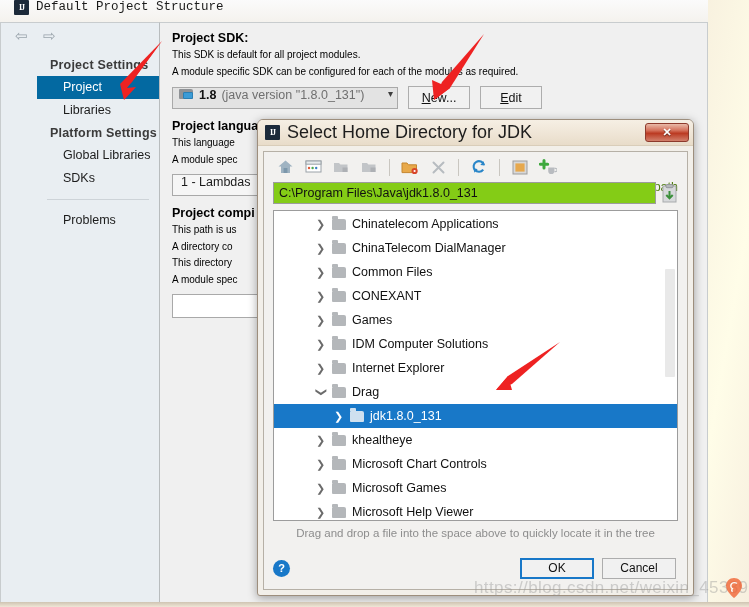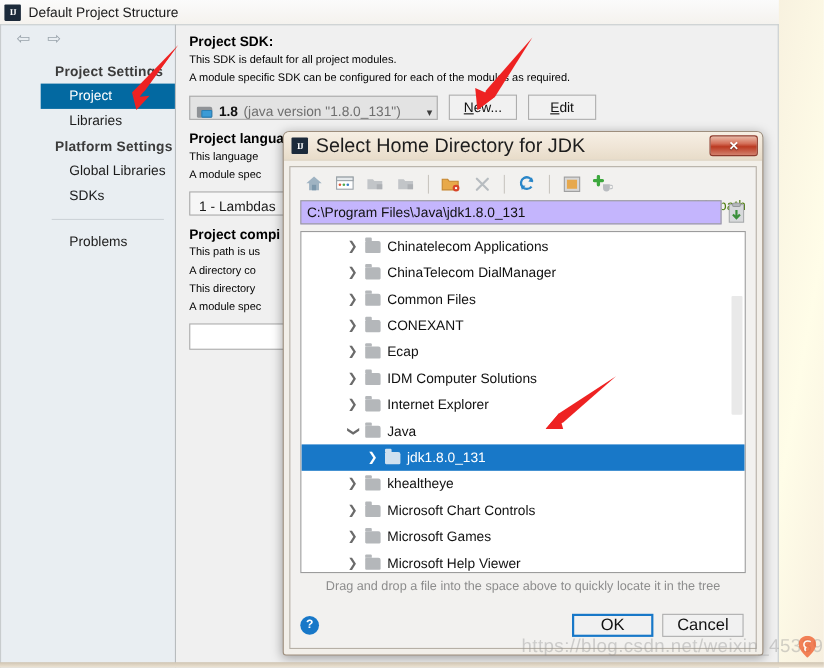--- a/index.html
+++ b/index.html
@@ -21,23 +21,24 @@
   }
 
   
   #project-structure-window {
     position: absolute; left: 0; top: 0; width: 708px; height: 607px;
     background: #f0f0f0;
     display: flex; flex-direction: column;
   }
   #ps-titlebar {
     height: 22px; flex: 0 0 22px;
-    display: flex; align-items: center;
-    padding-left: 4px;
+    display: flex; 
+    padding-left: 14px;
     background: linear-gradient(180deg,rgba(255,255,255,.72),rgba(248,244,236,.55));
+    font-family: Liberation Mono, monospace;
   }
   #ps-titlebar .idea-logo {
     width: 15px; height: 15px; flex: 0 0 15px; margin-right: 7px;
     background: #1c2a3a; color: #fff; position: relative;
     border-radius: 1px;
   }
   #ps-titlebar .idea-logo::after {
     content: "IJ"; position: absolute; left: 0; right: 0; top: 0;
     font-size: 8px; line-height: 15px; text-align: center;
     font-family: "Liberation Serif", serif; font-weight: bold; letter-spacing: -1px;
@@ -75,21 +76,21 @@
     border-bottom: 1px solid #c8ccce;
     padding: 8px 12px 0 12px; overflow: hidden;
   }
   .sec-title { font-weight: bold; font-size: 12.5px; color: #000; margin-bottom: 2px; }
   .sec-line { font-size: 10px; color: #000; line-height: 16.5px; white-space: nowrap; }
   .sec-block { margin-bottom: 10px; }
   .row-controls { display: flex; align-items: center; gap: 10px; margin-top: 6px; }
 
   .combo {
     height: 22px; border: 1px solid #a9a9a9; background: #e8e8e8;
-    display: flex; align-items: flex-end; padding: 0 4px 0 6px; gap: 5px;
+    display: flex; align-items: flex-start; padding: 0 4px 0 6px; gap: 5px;
     font-size: 12.5px; color: #2b2b2b; min-width: 0;
   }
   .combo.sdk { width: 226px; background: #e3e3e3; }
   .combo.lang { width: 228px; background: #f6f6f6; color: #1a1a1a; padding-left: 8px; }
   .combo .caret { margin-left: auto; color: #3d3d3d; font-size: 10px; }
   .combo .jdk-ver { font-weight: bold; color: #111; }
   .combo .jdk-sub { color: #6f6f6f; }
   .sdk-icon {
     width: 15px; height: 12px; flex: 0 0 15px; position: relative;
   }
@@ -158,21 +159,21 @@
   }
   .tb-btn {
     width: 24px; height: 22px; display: flex; align-items: center; justify-content: center;
   }
   .tb-sep { width: 1px; height: 17px; background: #c9c6c0; margin: 0 4px; }
   #hide-path-link {
     margin-left: auto; color: #4d7c0f; font-size: 12.5px; margin-top: 40px;
   }
   #jdk-path-row { display: flex; align-items: center; padding: 0 9px 6px 9px; gap: 5px; }
   #jdk-path-input {
-    flex: 1 1 auto; height: 22px; background: #c4b5fd; border: 1px solid #9c9c9c;
+    flex: 1 1 auto; height: 22px; background: #84cc16; border: 1px solid #9c9c9c;
     display: flex; align-items: center; padding: 0 5px;
     font-size: 12.5px; color: #111;
   }
   #paste-path-icon { width: 17px; height: 19px; flex: 0 0 17px; }
 
   #jdk-tree-wrap {
     flex: 1 1 auto; margin: 0 9px; background: #fff;
     border: 1px solid #9c9c9c; position: relative; overflow: hidden; min-height: 0;
   }
   #jdk-tree { padding-top: 1px; }
@@ -205,21 +206,21 @@
     flex: 0 0 42px; display: flex; align-items: center; padding: 0 11px 0 9px;
   }
   #help-icon {
     width: 17px; height: 17px; border-radius: 50%;
     background: #1878c8; color: #fff; font-size: 11px; font-weight: bold;
     display: flex; align-items: center; justify-content: center;
   }
   #jdk-footer .btns { margin-left: auto; display: flex; gap: 8px; }
   .dlg-btn {
     width: 74px; height: 21px; border: 1px solid #adadad; background: #f1f1f1;
-    font-size: 15px; color: #111;
+    font-size: 12px; color: #111;
     display: flex; align-items: center; justify-content: center;
   }
   .dlg-btn.default { border: 2px solid #1878c8; }
 
   
   .anno-arrow { position: absolute; pointer-events: none; }
   #arrow-sidebar  { left: 104px; top: 38px;  width: 62px;  height: 62px; }
   #arrow-new-btn  { left: 420px; top: 32px;  width: 70px;  height: 72px; }
   #arrow-tree     { left: 486px; top: 340px; width: 78px;  height: 58px; }
 
@@ -432,36 +433,36 @@
             <span>Common Files</span>
           </div>
         <div class="tree-row">
             <span class="tw-chev">❯</span>
             <span class="tw-folder"></span>
             <span>CONEXANT</span>
           </div>
         <div class="tree-row">
             <span class="tw-chev">❯</span>
             <span class="tw-folder"></span>
-            <span>Ecap</span>
+            <span>Games</span>
           </div>
         <div class="tree-row">
             <span class="tw-chev">❯</span>
             <span class="tw-folder"></span>
             <span>IDM Computer Solutions</span>
           </div>
         <div class="tree-row">
             <span class="tw-chev">❯</span>
             <span class="tw-folder"></span>
             <span>Internet Explorer</span>
           </div>
         <div class="tree-row">
             <span class="tw-chev" style="transform: rotate(90deg); display: inline-block;">❯</span>
             <span class="tw-folder"></span>
-            <span>Java</span>
+            <span>Drag</span>
           </div>
         <div class="tree-row child selected">
             <span class="tw-chev">❯</span>
             <span class="tw-folder"></span>
             <span>jdk1.8.0_131</span>
           </div>
         <div class="tree-row">
             <span class="tw-chev">❯</span>
             <span class="tw-folder"></span>
             <span>khealtheye</span>

